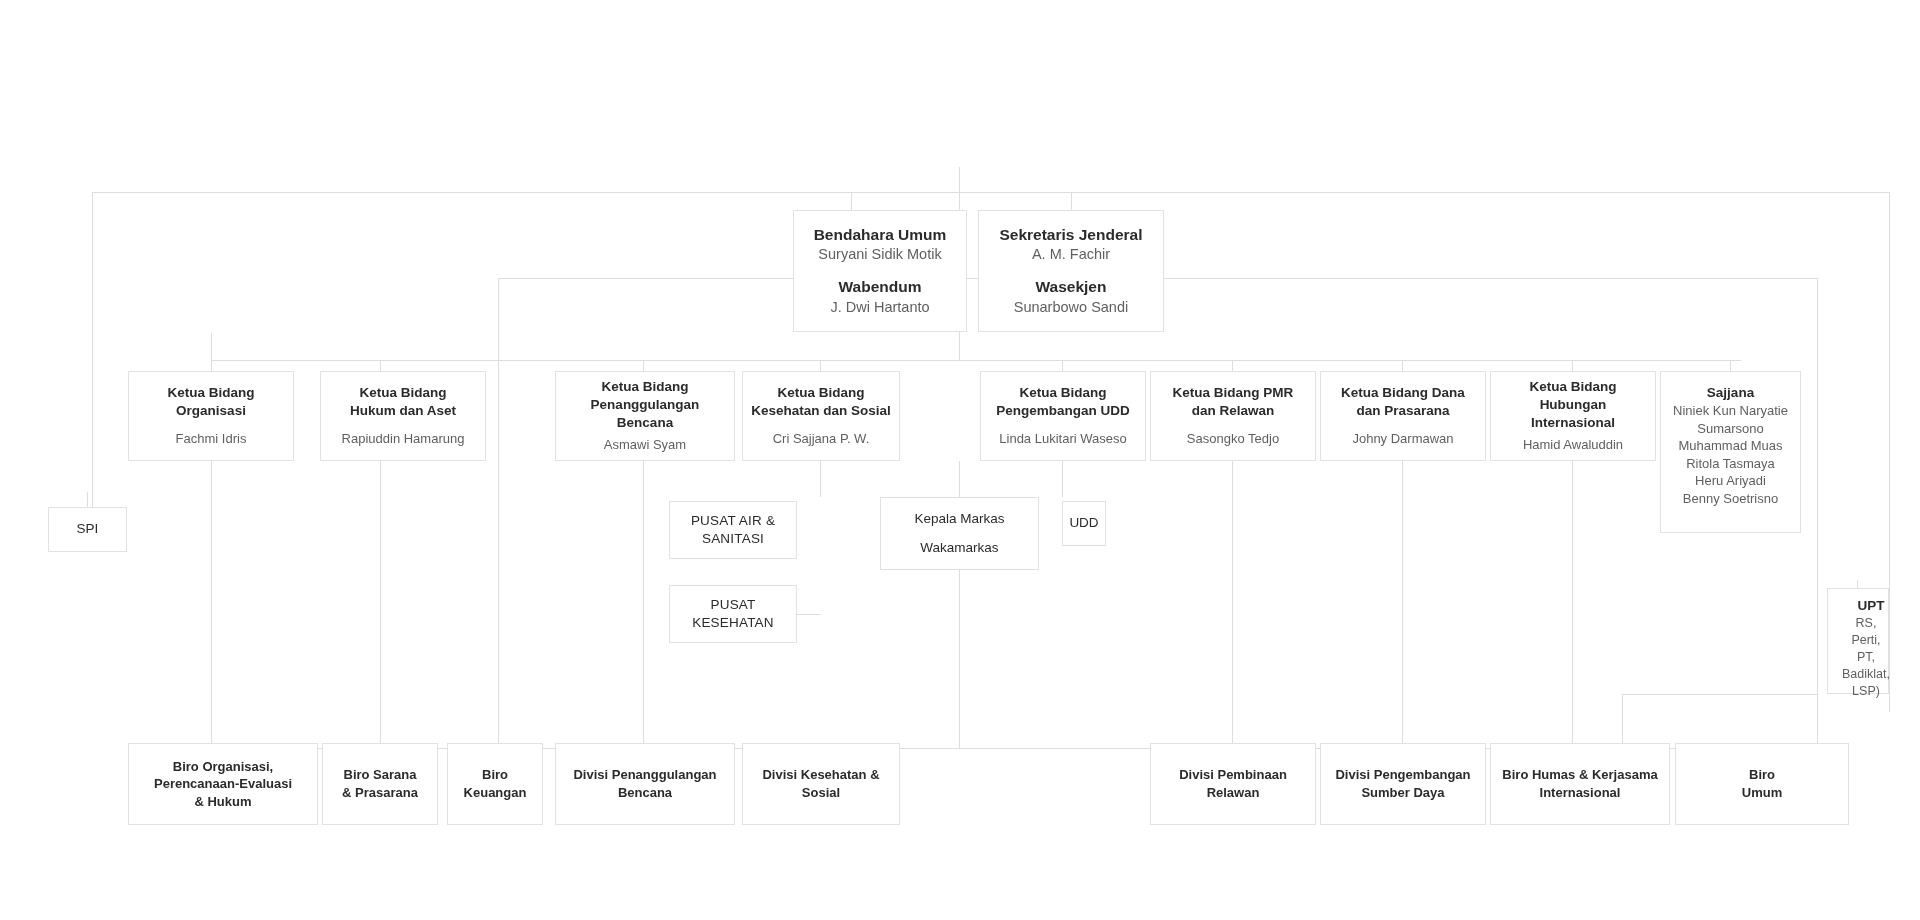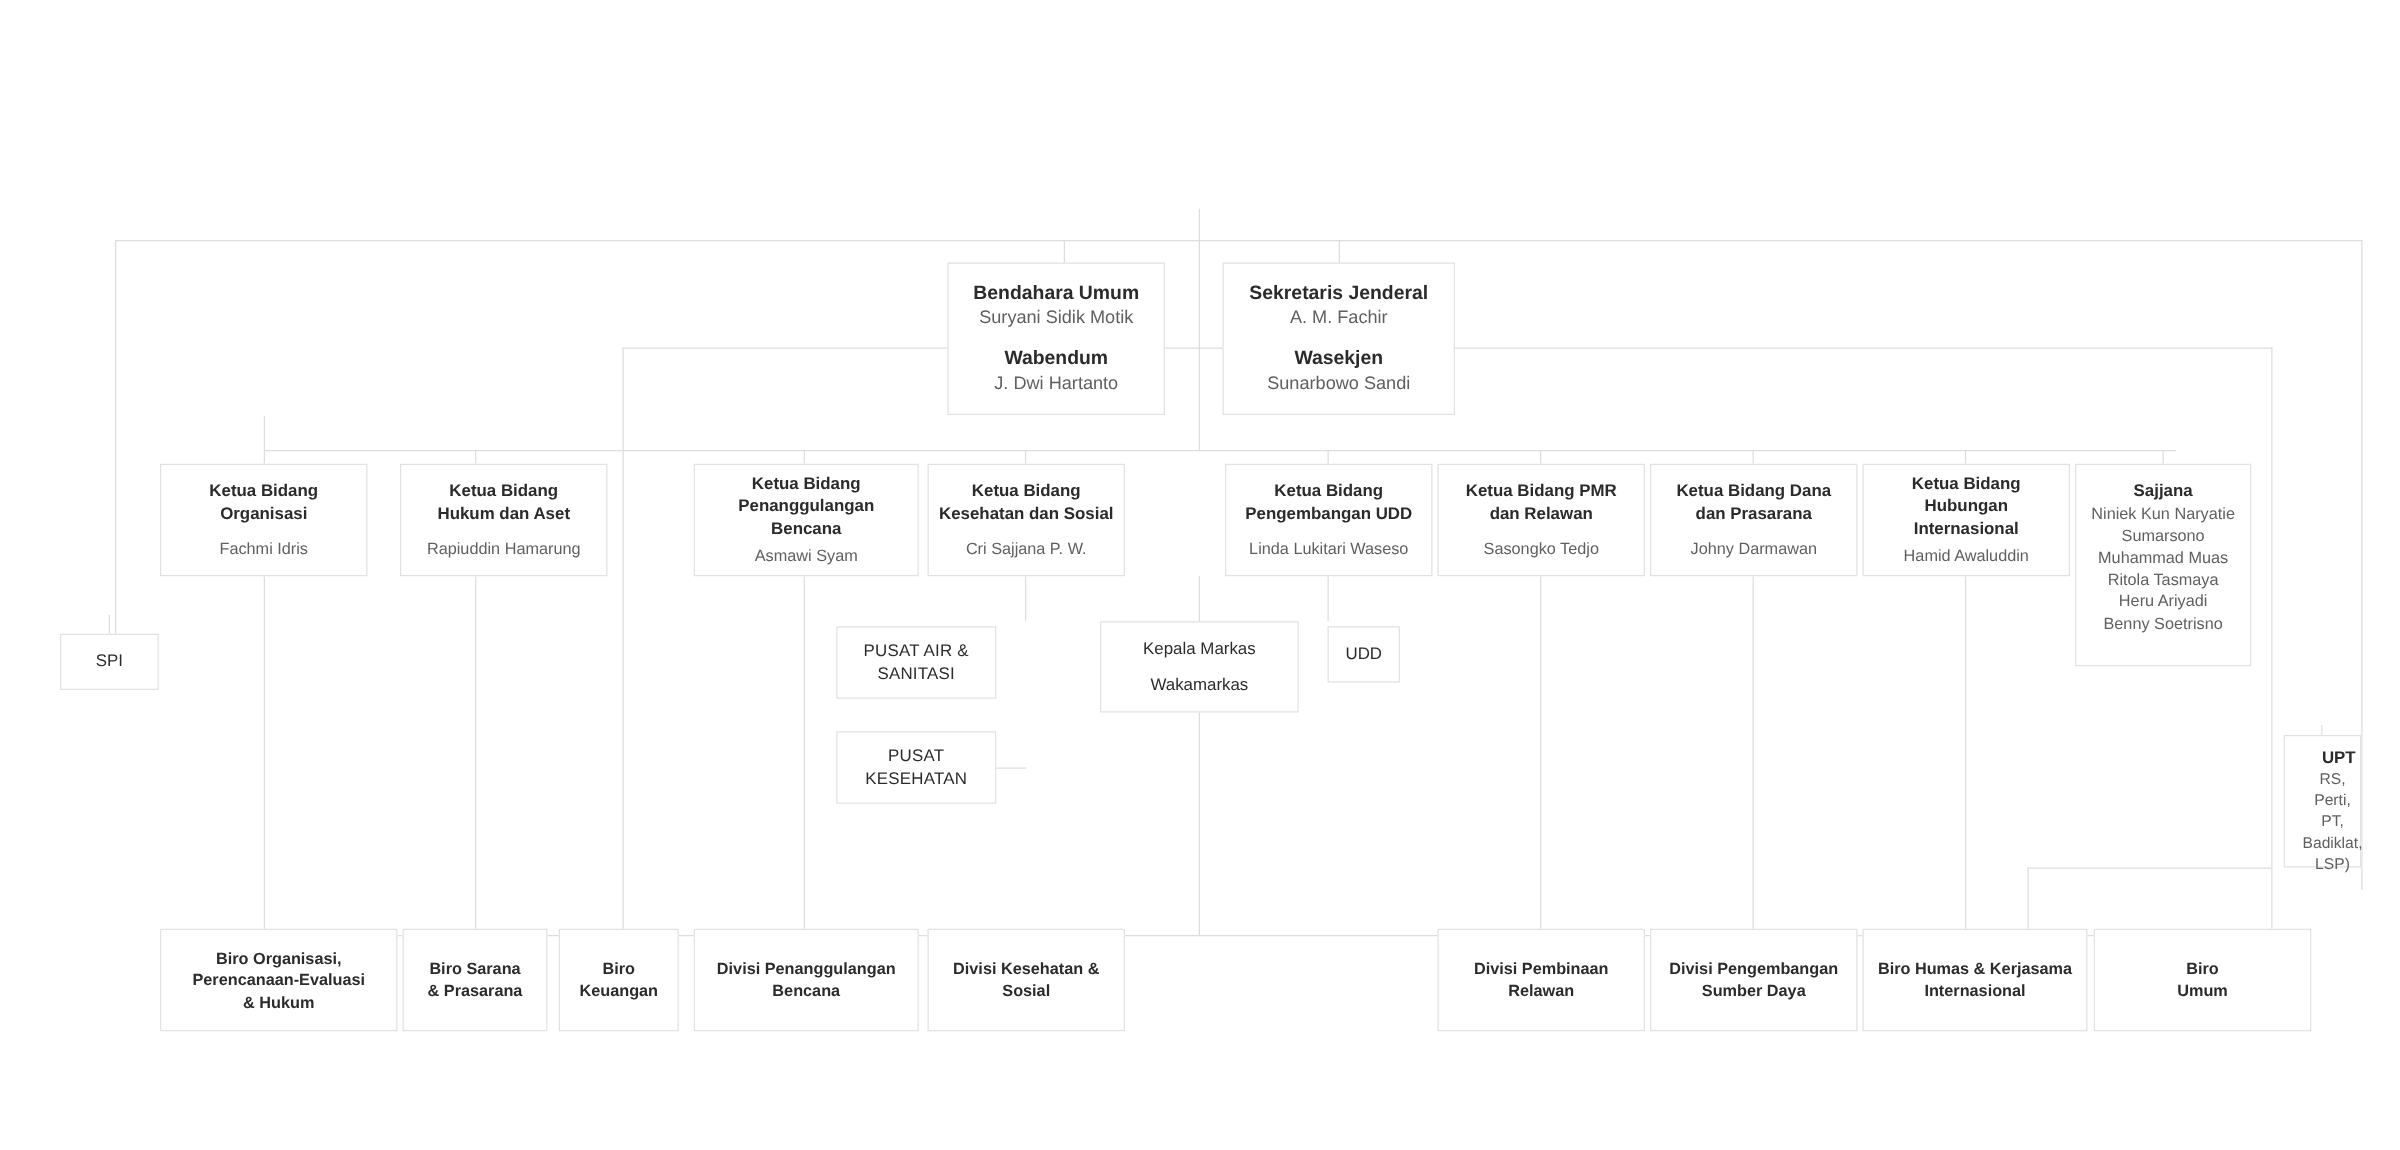--- a/index.html
+++ b/index.html
@@ -139,21 +139,21 @@
   <div class="line v" style="left:380px; top:748px; height:17px;"></div>
   <div class="line v" style="left:495px; top:748px; height:17px;"></div>
   <div class="line v" style="left:643px; top:748px; height:17px;"></div>
   <div class="line v" style="left:820px; top:748px; height:17px;"></div>
   <div class="line v" style="left:1232px; top:748px; height:17px;"></div>
   <div class="line v" style="left:1402px; top:748px; height:17px;"></div>
   <div class="line v" style="left:1572px; top:748px; height:17px;"></div>
   <div class="line v" style="left:1762px; top:748px; height:17px;"></div>
 
 
-  <div class="node n-exec" style="left:758px; top:210px; width:174px; height:122px;">
+  <div class="node n-exec" style="left:793px; top:210px; width:174px; height:122px;">
     <span class="title">Bendahara Umum</span>
     <span class="name">Suryani Sidik Motik</span>
     <span class="spacer"></span>
     <span class="title">Wabendum</span>
     <span class="name">J. Dwi Hartanto</span>
   </div>
 
   <div class="node n-exec" style="left:978px; top:210px; width:186px; height:122px;">
     <span class="title">Sekretaris Jenderal</span>
     <span class="name">A. M. Fachir</span>
@@ -241,21 +241,21 @@
     <span class="line-txt">PUSAT</span>
     <span class="line-txt">KESEHATAN</span>
   </div>
 
   <div class="node n-plain" style="left:880px; top:497px; width:159px; height:73px;">
     <span class="line-txt" style="font-weight:normal;">Kepala Markas</span>
     <span class="spacer"></span>
     <span class="line-txt" style="font-weight:normal;">Wakamarkas</span>
   </div>
 
-  <div class="node n-plain" style="left:1062px; top:501px; width:58px; height:45px;">
+  <div class="node n-plain" style="left:1062px; top:501px; width:44px; height:45px;">
     <span style="font-weight:normal;">UDD</span>
   </div>
 
   <div class="node n-upt" style="left:1827px; top:588px; width:62px; height:106px; justify-content:flex-start; padding-top:8px;">
     <span class="title">UPT</span>
     <span class="name line-txt">RS, Perti,</span>
     <span class="name line-txt">PT,</span>
     <span class="name line-txt">Badiklat,</span>
     <span class="name line-txt">LSP)</span>
   </div>

